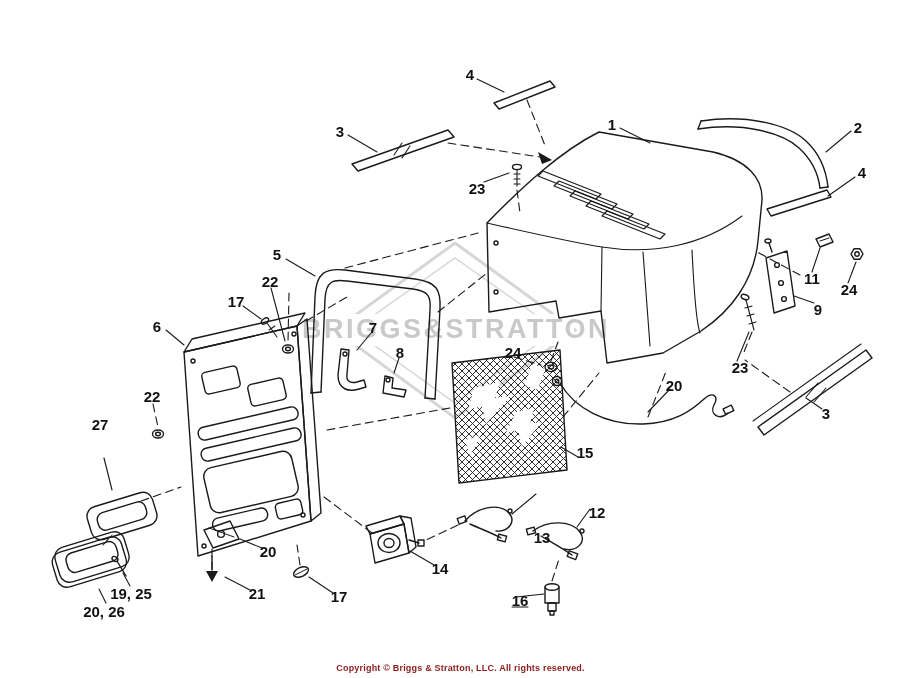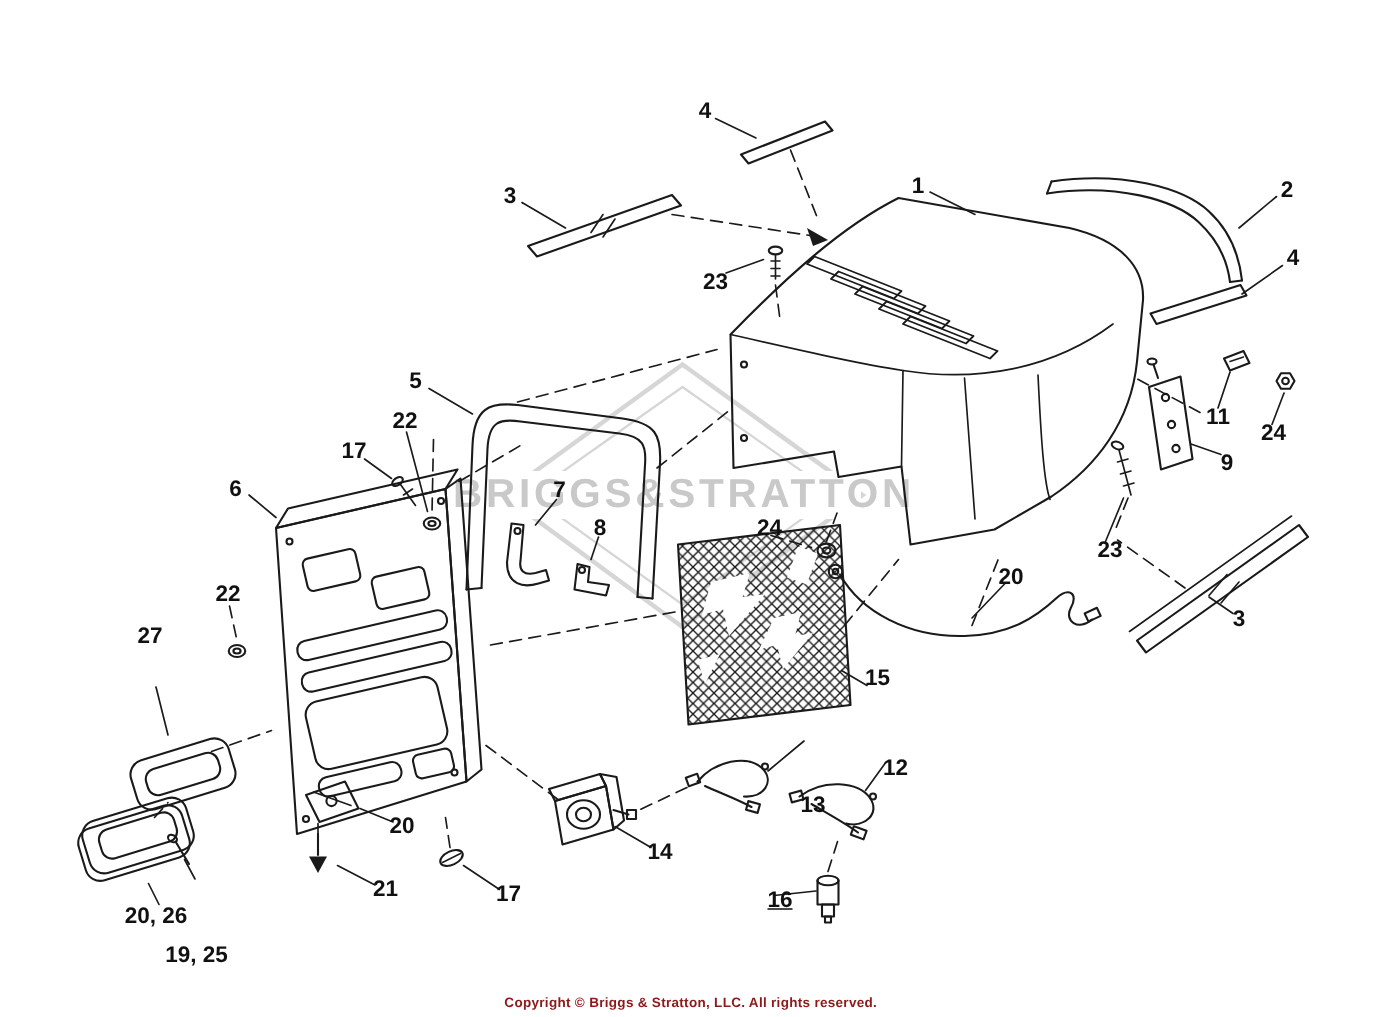--- a/index.html
+++ b/index.html
@@ -312,18 +312,18 @@
       <div class="callout" style="left: 826px; top: 413px;">3</div>
       <div class="callout" style="left: 100px; top: 424px; text-align: center;">27</div>
       <div class="callout" style="left: 585px; top: 452px;">15</div>
       <div class="callout" style="left: 542px; top: 497px; margin-top: 40px;">13</div>
       <div class="callout" style="left: 597px; top: 512px; text-align: right;">12</div>
       <div class="callout" style="left: 268px; top: 551px;">20</div>
       <div class="callout" style="left: 440px; top: 568px; text-align: right;">14</div>
       <div class="callout" style="left: 257px; top: 593px;">21</div>
       <div class="callout" style="left: 339px; top: 596px;">17</div>
       <div class="callout" style="left: 520px; top: 600px; text-decoration: underline;">16</div>
-      <div class="callout" style="left: 131px; top: 593px; margin-top: 44px;">19, 25</div>
+      <div class="callout" style="left: 131px; top: 593px;">19, 25</div>
       <div class="callout" style="left: 104px; top: 611px;">20, 26</div>
     </div>
 
   <div class="copyright">Copyright © Briggs &amp; Stratton, LLC. All rights reserved.</div>
 </div>
 
 </body></html>

